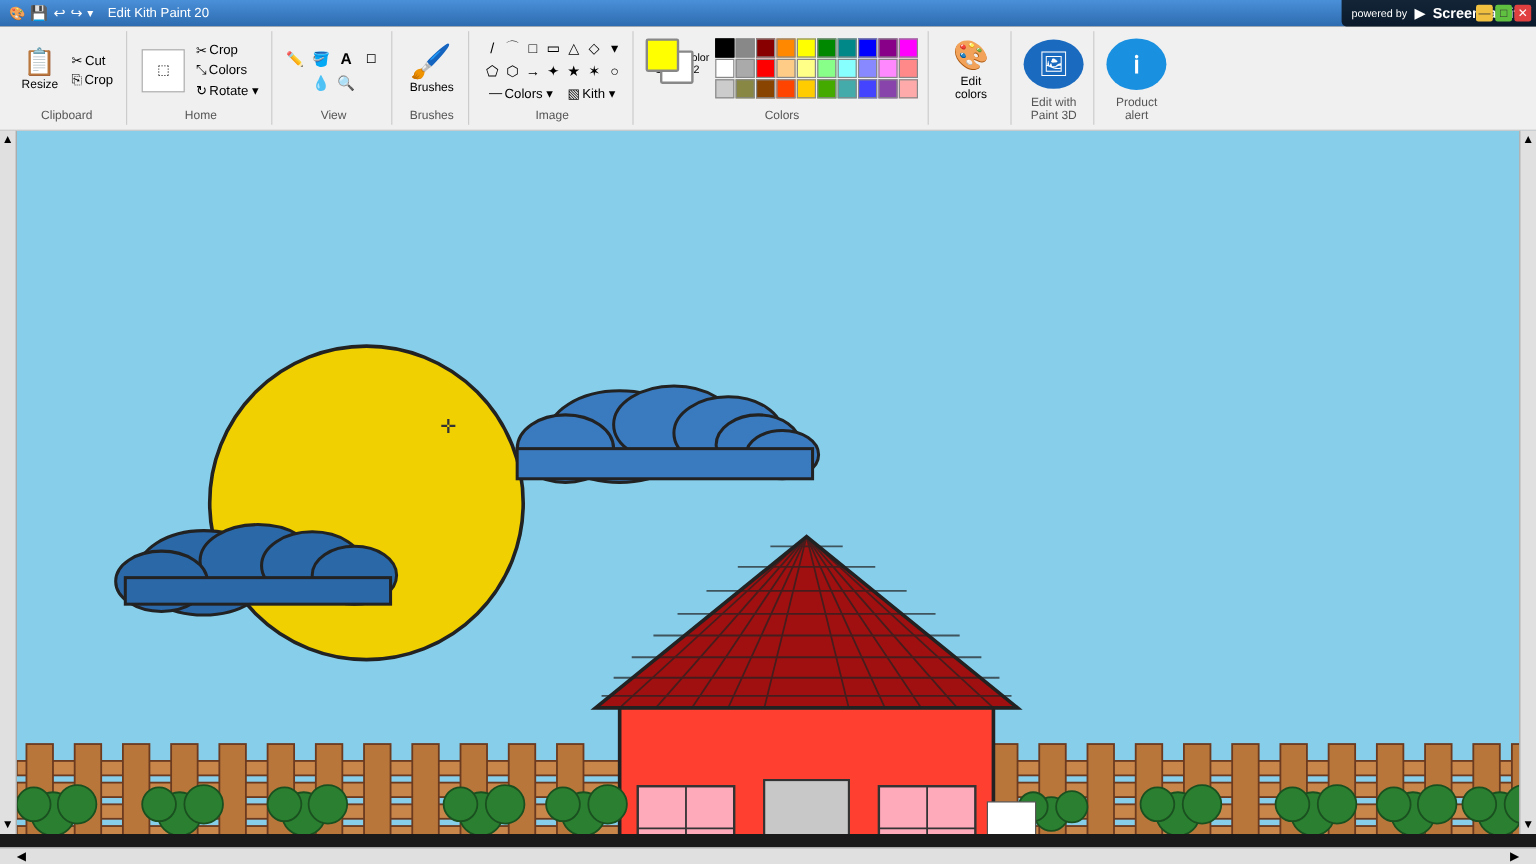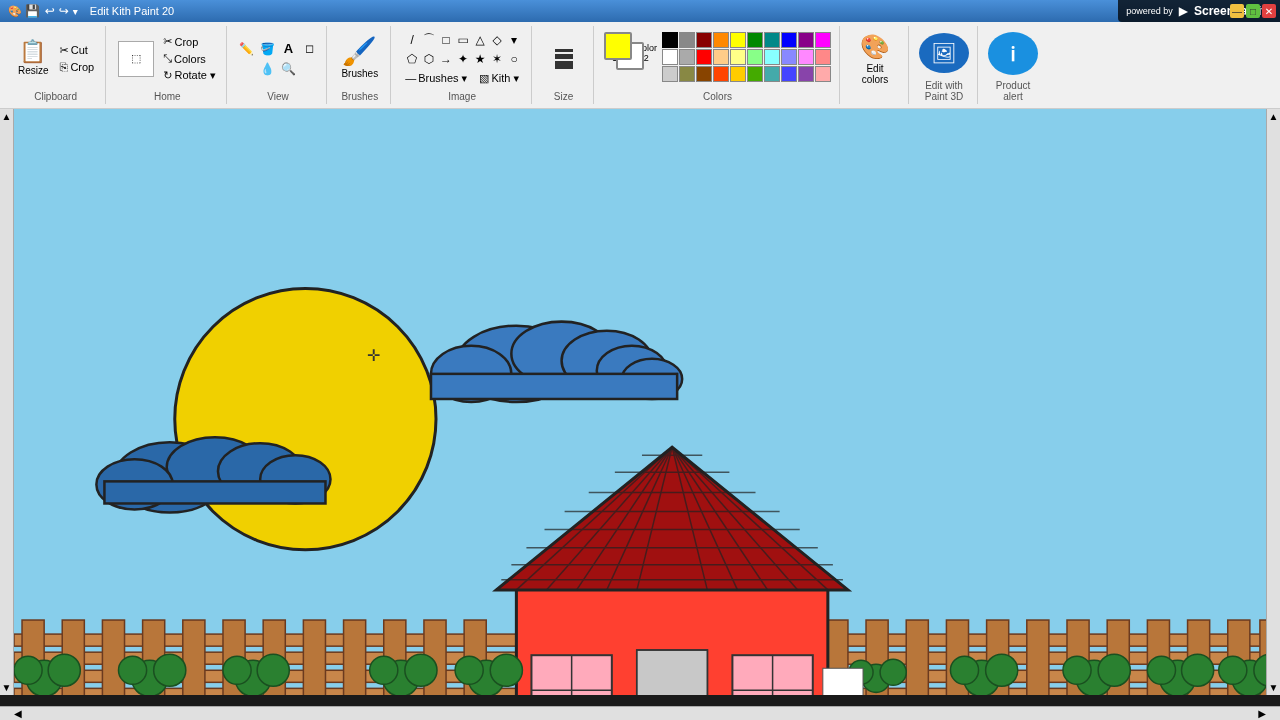--- a/index.html
+++ b/index.html
@@ -264,41 +264,31 @@
           <div class="tool-btn">⬡</div>
           <div class="tool-btn">→</div>
           <div class="tool-btn">✦</div>
           <div class="tool-btn">★</div>
           <div class="tool-btn">✶</div>
           <div class="tool-btn">○</div>
         </div>
         <div style="display:flex;gap:4px;">
           <div class="dropdown-btn">
             <span>—</span>
-            <span>Brushes ▾</span>
+            <span>Colors ▾</span>
           </div>
           <div class="dropdown-btn">
             <span>▧</span>
             <span>Kith ▾</span>
           </div>
         </div>
       </div>
       <div class="ribbon-group-label">Image</div>
     </div>
 
-    <div class="ribbon-group">
-      <div class="ribbon-group-content">
-        <div class="size-icon">
-          <div style="width:18px;height:3px;background:#333;margin:1px auto;"></div>
-          <div style="width:18px;height:5px;background:#333;margin:1px auto;"></div>
-          <div style="width:18px;height:8px;background:#333;margin:1px auto;"></div>
-        </div>
-      </div>
-      <div class="ribbon-group-label">Size</div>
-    </div>
 
     <div class="ribbon-group" style="min-width:220px;">
       <div class="ribbon-group-content" style="gap:6px; align-items:flex-start; padding-top:4px;">
 
         <div style="display:flex; flex-direction:row; align-items:center; position:relative; width:52px;">
           <div style="position:relative; width:48px; height:40px;">
             <div class="color-swatch-large" style="background:#ffffff; position:absolute; top:10px; left:12px; width:28px; height:28px; border:2px solid #888;"></div>
             <div class="color-swatch-large" style="background:#ffff00; position:absolute; top:0; left:0; width:28px; height:28px; border:2px solid #888;"></div>
           </div>
           <div style="display:flex; gap:10px; margin-top:2px;">

